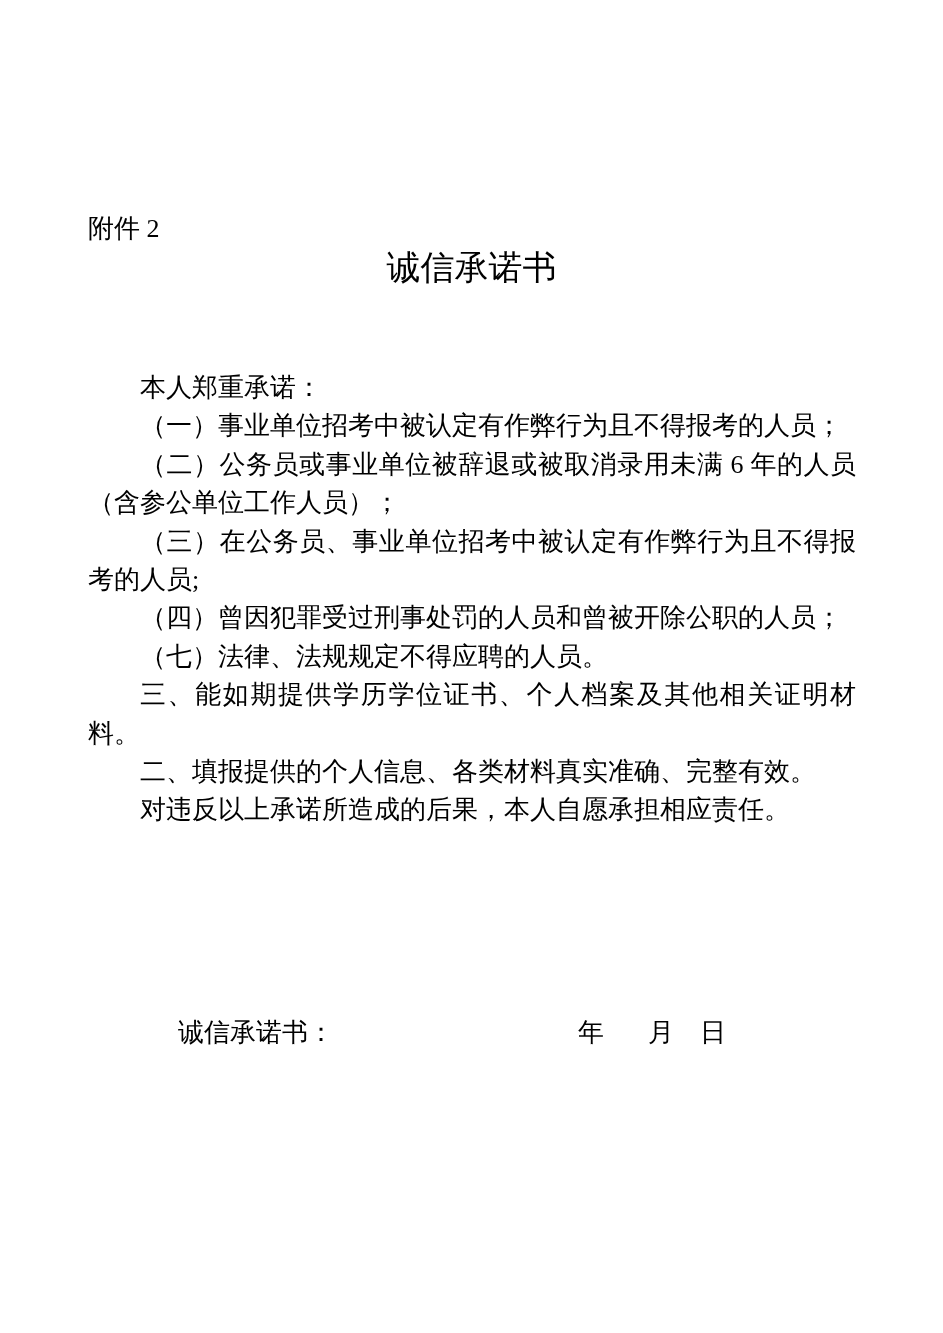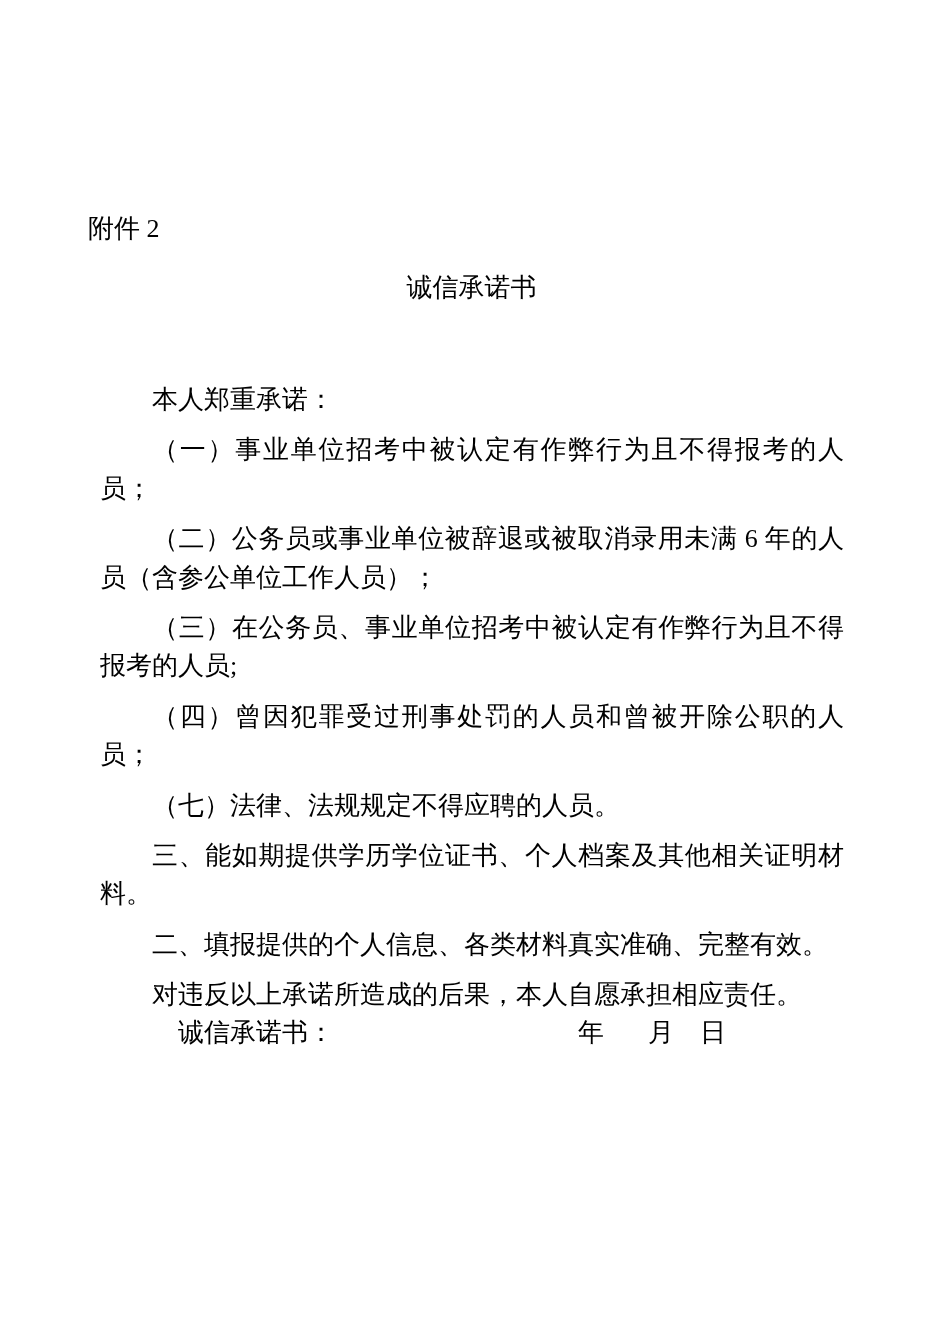--- a/index.html
+++ b/index.html
@@ -24,37 +24,36 @@
     font-size: 26px;
     line-height: 34px;
     white-space: pre;
   }
   .doc-title {
     position: absolute;
     left: 0;
     right: 0;
     top: 246px;
     text-align: center;
-    font-size: 26px;
+    font-size: 34px;
     line-height: 44px;
     font-weight: 400;
-    margin-top: 20px;
   }
   .doc-body {
     position: absolute;
     left: 88px;
     top: 369px;
     width: 768px;
     font-size: 26px;
     line-height: 38.4px;
     text-align: justify;
     text-justify: inter-ideograph;
   }
   .doc-body p {
-    margin: 12px;
+    margin: 0;
     padding: 0;
     text-indent: 2em;
   }
   .signature-row {
     position: absolute;
     left: 88px;
     top: 1014px;
     width: 768px;
     height: 40px;
     font-size: 26px;

